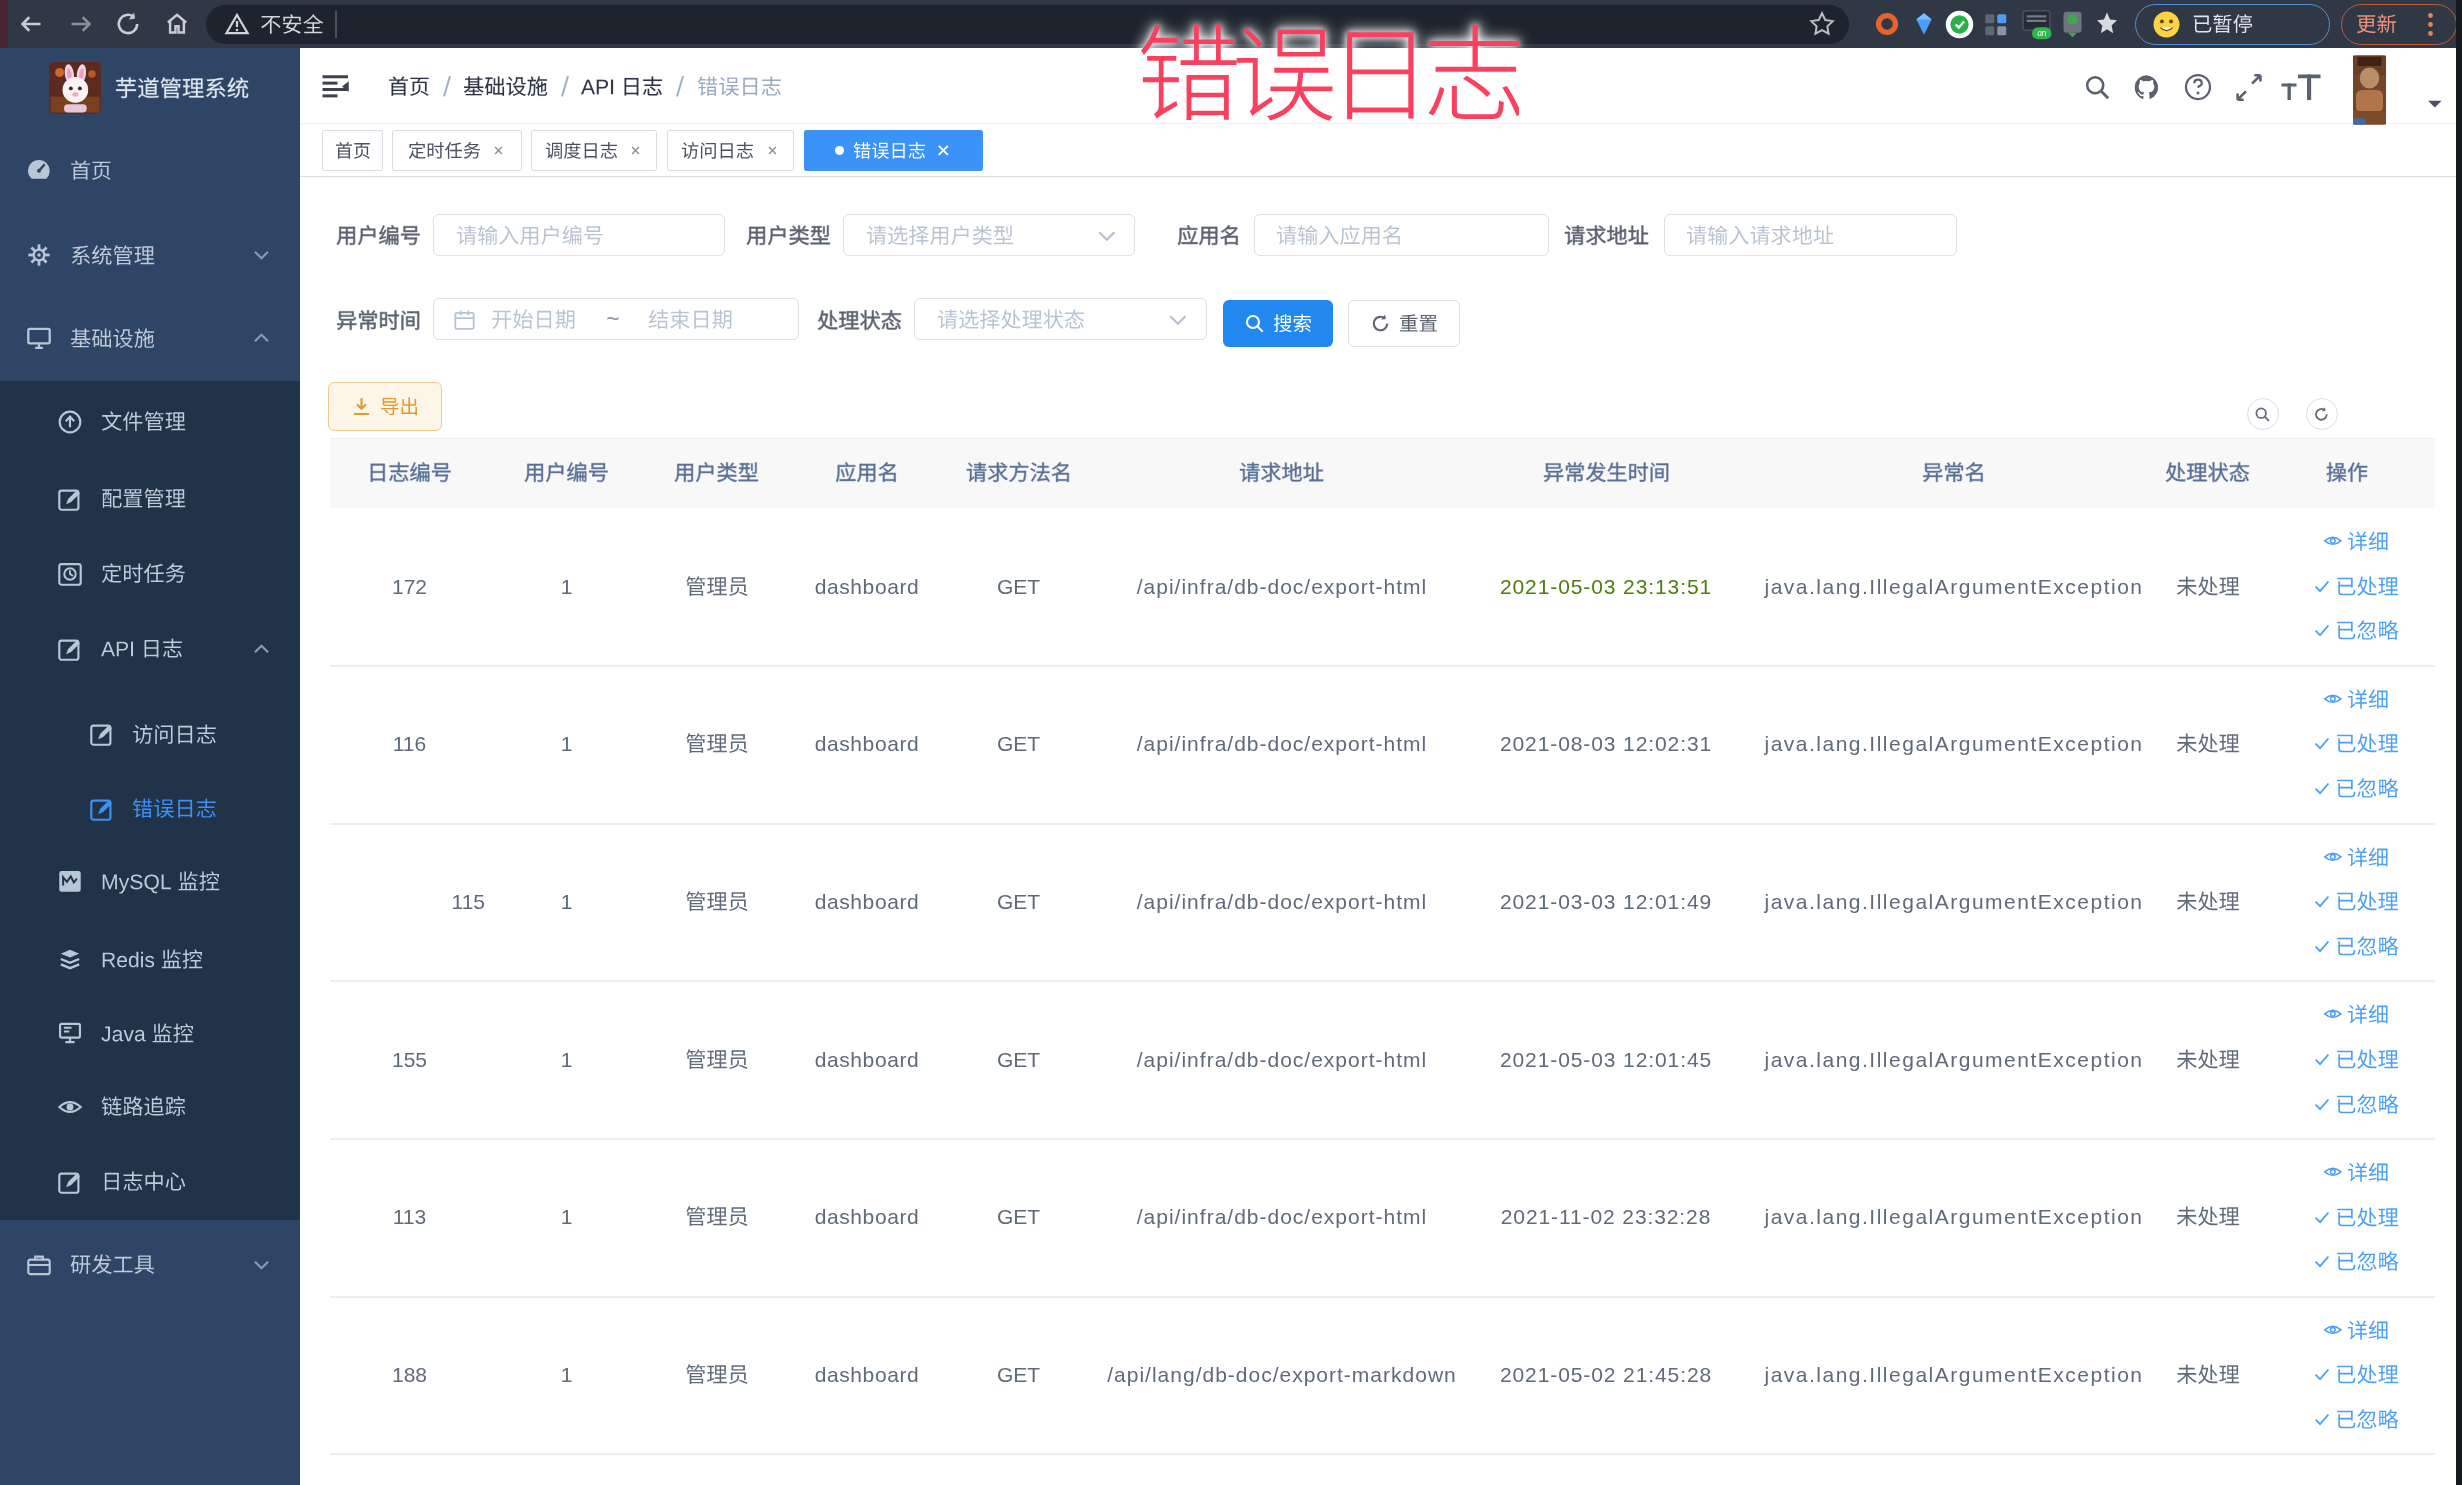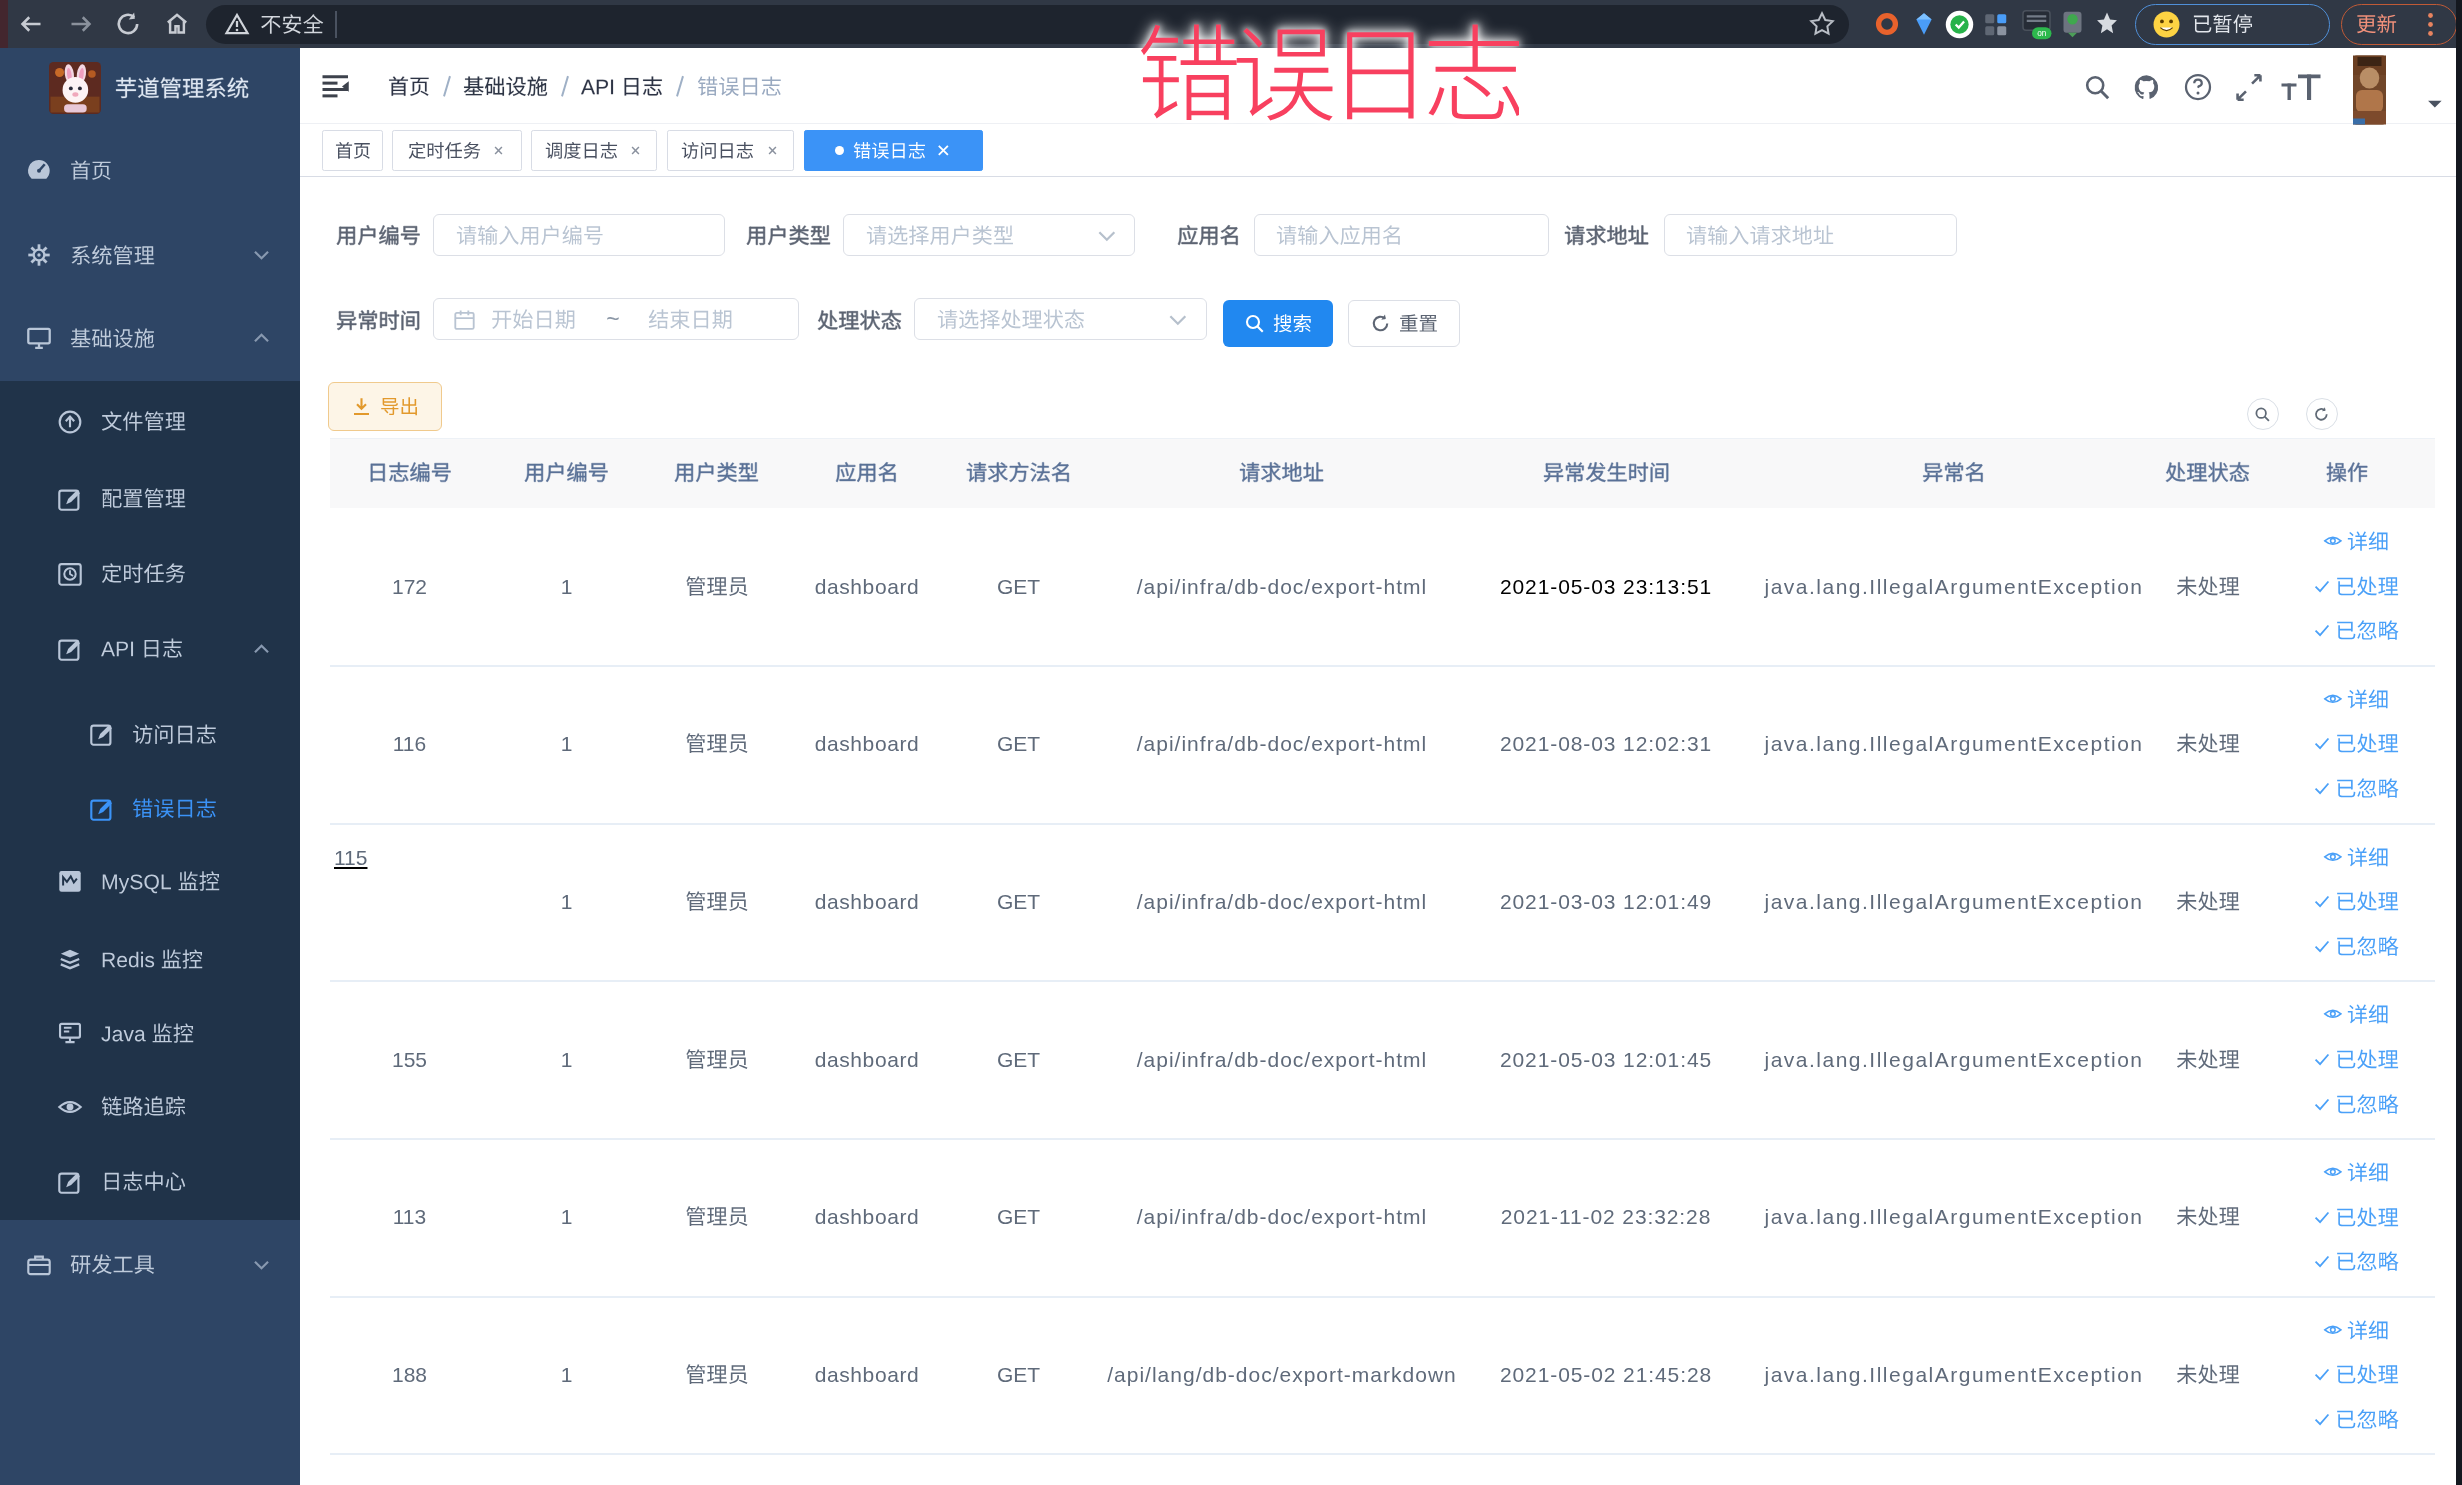--- a/index.html
+++ b/index.html
@@ -1012,21 +1012,21 @@
     <div style="position:absolute;left:776px;top:569px;width:182px;height:35px;display:flex;align-items:center;justify-content:center;">
       <span style="font: 21px 'Liberation Sans',sans-serif;color:#5f6a7a;white-space:pre;letter-spacing:0.6px">dashboard</span>
     </div>
     <div style="position:absolute;left:958px;top:569px;width:121px;height:35px;display:flex;align-items:center;justify-content:center;">
       <span style="font: 21px 'Liberation Sans',sans-serif;color:#5f6a7a;white-space:pre">GET</span>
     </div>
     <div style="position:absolute;left:1085px;top:569px;width:394px;height:35px;display:flex;align-items:center;justify-content:center;">
       <span style="font: 21px 'Liberation Sans',sans-serif;color:#5f6a7a;white-space:pre;letter-spacing:1px">/api/infra/db-doc/export-html</span>
     </div>
     <div style="position:absolute;left:1485px;top:569px;width:242px;height:35px;display:flex;align-items:center;justify-content:center;">
-      <span style="font: 21px 'Liberation Sans',sans-serif;color:#000000;white-space:pre;letter-spacing:0.9px">2021-05-03 23:13:51</span>
+      <span style="font: 21px 'Liberation Sans',sans-serif;color:#4d7c0f;white-space:pre;letter-spacing:0.9px">2021-05-03 23:13:51</span>
     </div>
     <div style="position:absolute;left:1742px;top:569px;width:424px;height:35px;display:flex;align-items:center;justify-content:center;">
       <span style="font: 21px 'Liberation Sans',sans-serif;color:#5f6a7a;white-space:pre;letter-spacing:1.5px">java.lang.IllegalArgumentException</span>
     </div>
     <div style="position:absolute;left:2147px;top:569px;width:121px;height:35px;display:flex;align-items:center;justify-content:center;">
       <svg width="64" height="26.5" viewBox="0 -1000 3000 1250" style="color:#5f6a7a;flex:none" fill="currentColor">
         <use href="#c672a" x="0"></use>
         <use href="#c5904" x="1000"></use>
         <use href="#c7406" x="2000"></use>
       </svg>
@@ -1121,21 +1121,21 @@
       <svg width="18" height="18" viewBox="0 0 28 28" style="flex:none;margin-right:4.5px">
         <path d="M4 15l7 7L24 7" fill="none" stroke="#4aa0f8" stroke-width="2.8"></path>
       </svg>
       <svg width="64" height="26.5" viewBox="0 -1000 3000 1250" style="color:#4aa0f8;flex:none" fill="currentColor">
         <use href="#c5df2" x="0"></use>
         <use href="#c5ffd" x="1000"></use>
         <use href="#c7565" x="2000"></use>
       </svg>
     </div>
     <div style="position:absolute;left:330px;top:980px;width:2105px;height:1.5px;background:#e7eef6"></div>
-    <div style="position:absolute;left:334px;top:840px;width:151px;height:35px;display:flex;align-items:center;justify-content:flex-start;text-decoration:underline;">
+    <div style="position:absolute;left:334px;top:884px;width:151px;height:35px;display:flex;align-items:center;justify-content:flex-end;">
       <span style="font: 21px 'Liberation Sans',sans-serif;color:#5f6a7a;white-space:pre">115</span>
     </div>
     <div style="position:absolute;left:491px;top:884px;width:151px;height:35px;display:flex;align-items:center;justify-content:center;">
       <span style="font: 21px 'Liberation Sans',sans-serif;color:#5f6a7a;white-space:pre">1</span>
     </div>
     <div style="position:absolute;left:641px;top:884px;width:151px;height:35px;display:flex;align-items:center;justify-content:center;">
       <svg width="64" height="26.5" viewBox="0 -1000 3000 1250" style="color:#5f6a7a;flex:none" fill="currentColor">
         <use href="#c7ba1" x="0"></use>
         <use href="#c7406" x="1000"></use>
         <use href="#c5458" x="2000"></use>

